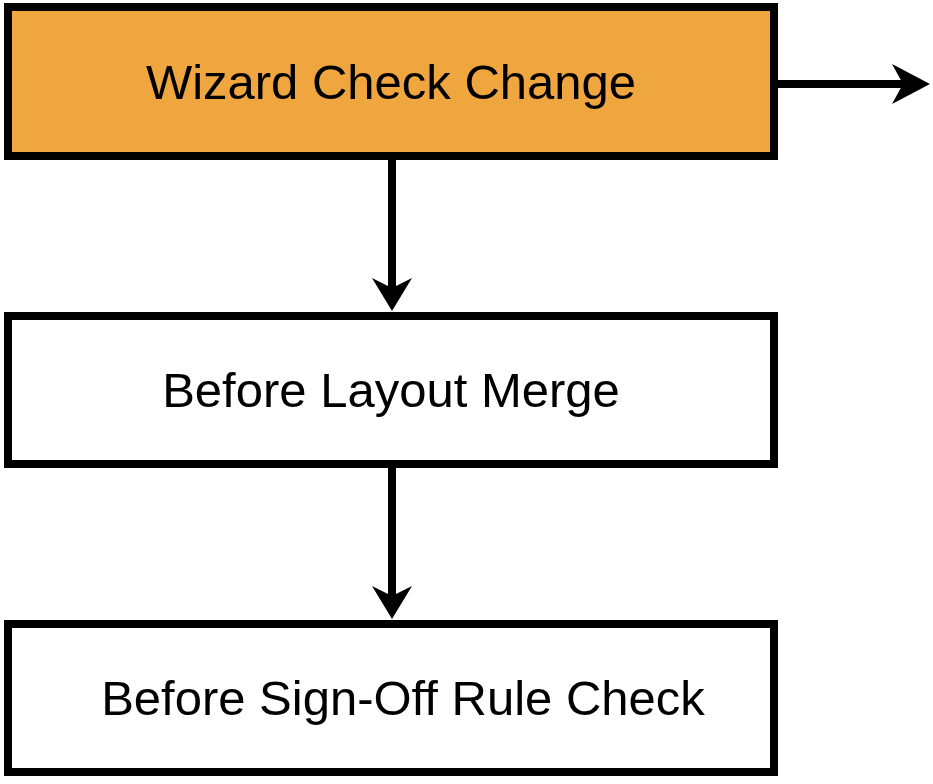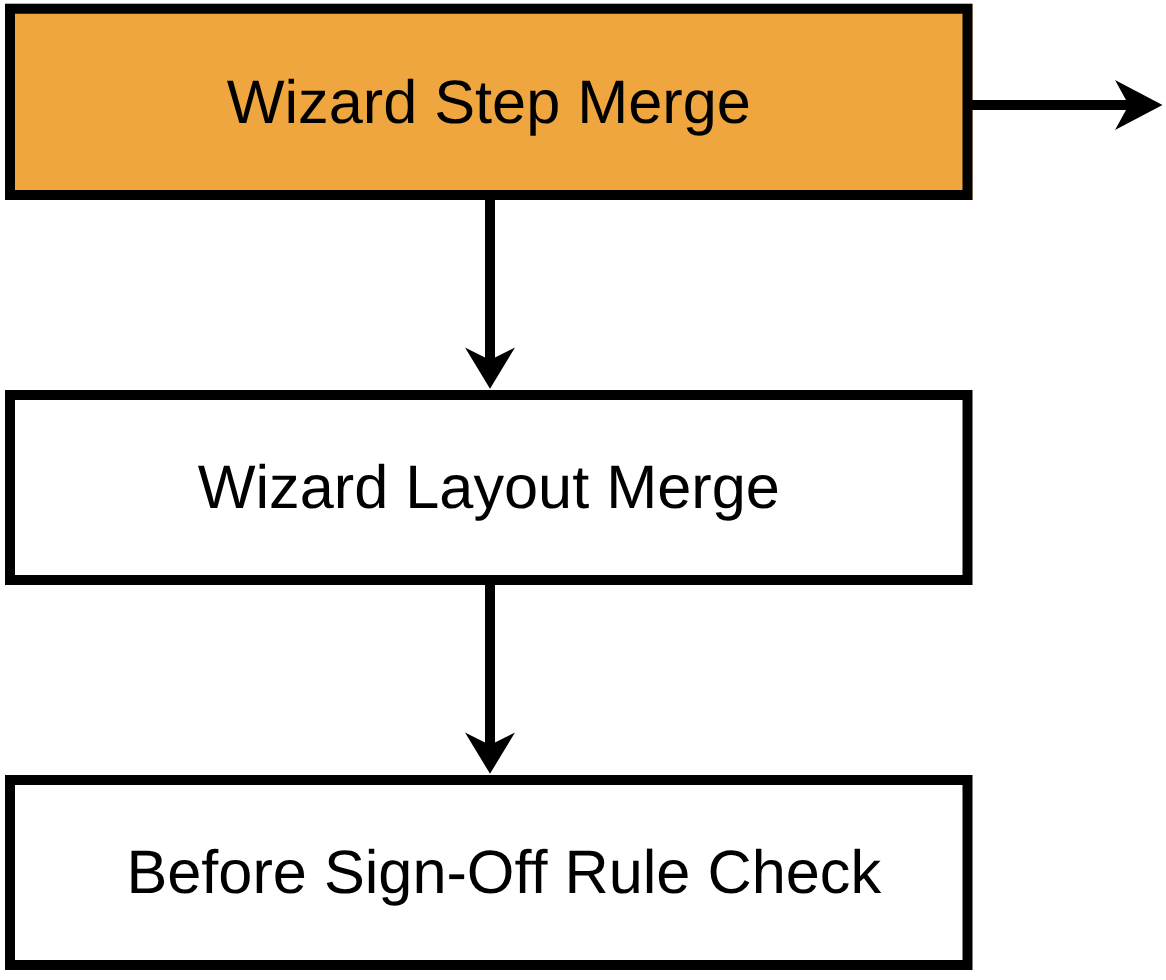--- a/index.html
+++ b/index.html
@@ -44,25 +44,25 @@
     color: var(--stroke, #000000);
     pointer-events: none;
   }
 </style>
 </head>
 <body>
 
 <div class="canvas">
 
   <div class="node highlighted" id="node-top">
-    <span class="node-label">Wizard Step Merge</span>
+    <span class="node-label">Wizard Check Change</span>
   </div>
 
   <div class="node" id="node-mid">
-    <span class="node-label">Wizard Layout Merge</span>
+    <span class="node-label">Before Layout Merge</span>
   </div>
 
   <div class="node" id="node-bottom">
     <span class="node-label">Before Sign-Off Rule Check</span>
   </div>
 
   <svg class="edges-layer" viewBox="0 0 933 784">
 
     <g>
       <line x1="776" y1="84" x2="906" y2="84" stroke="currentColor" stroke-width="8"></line>

